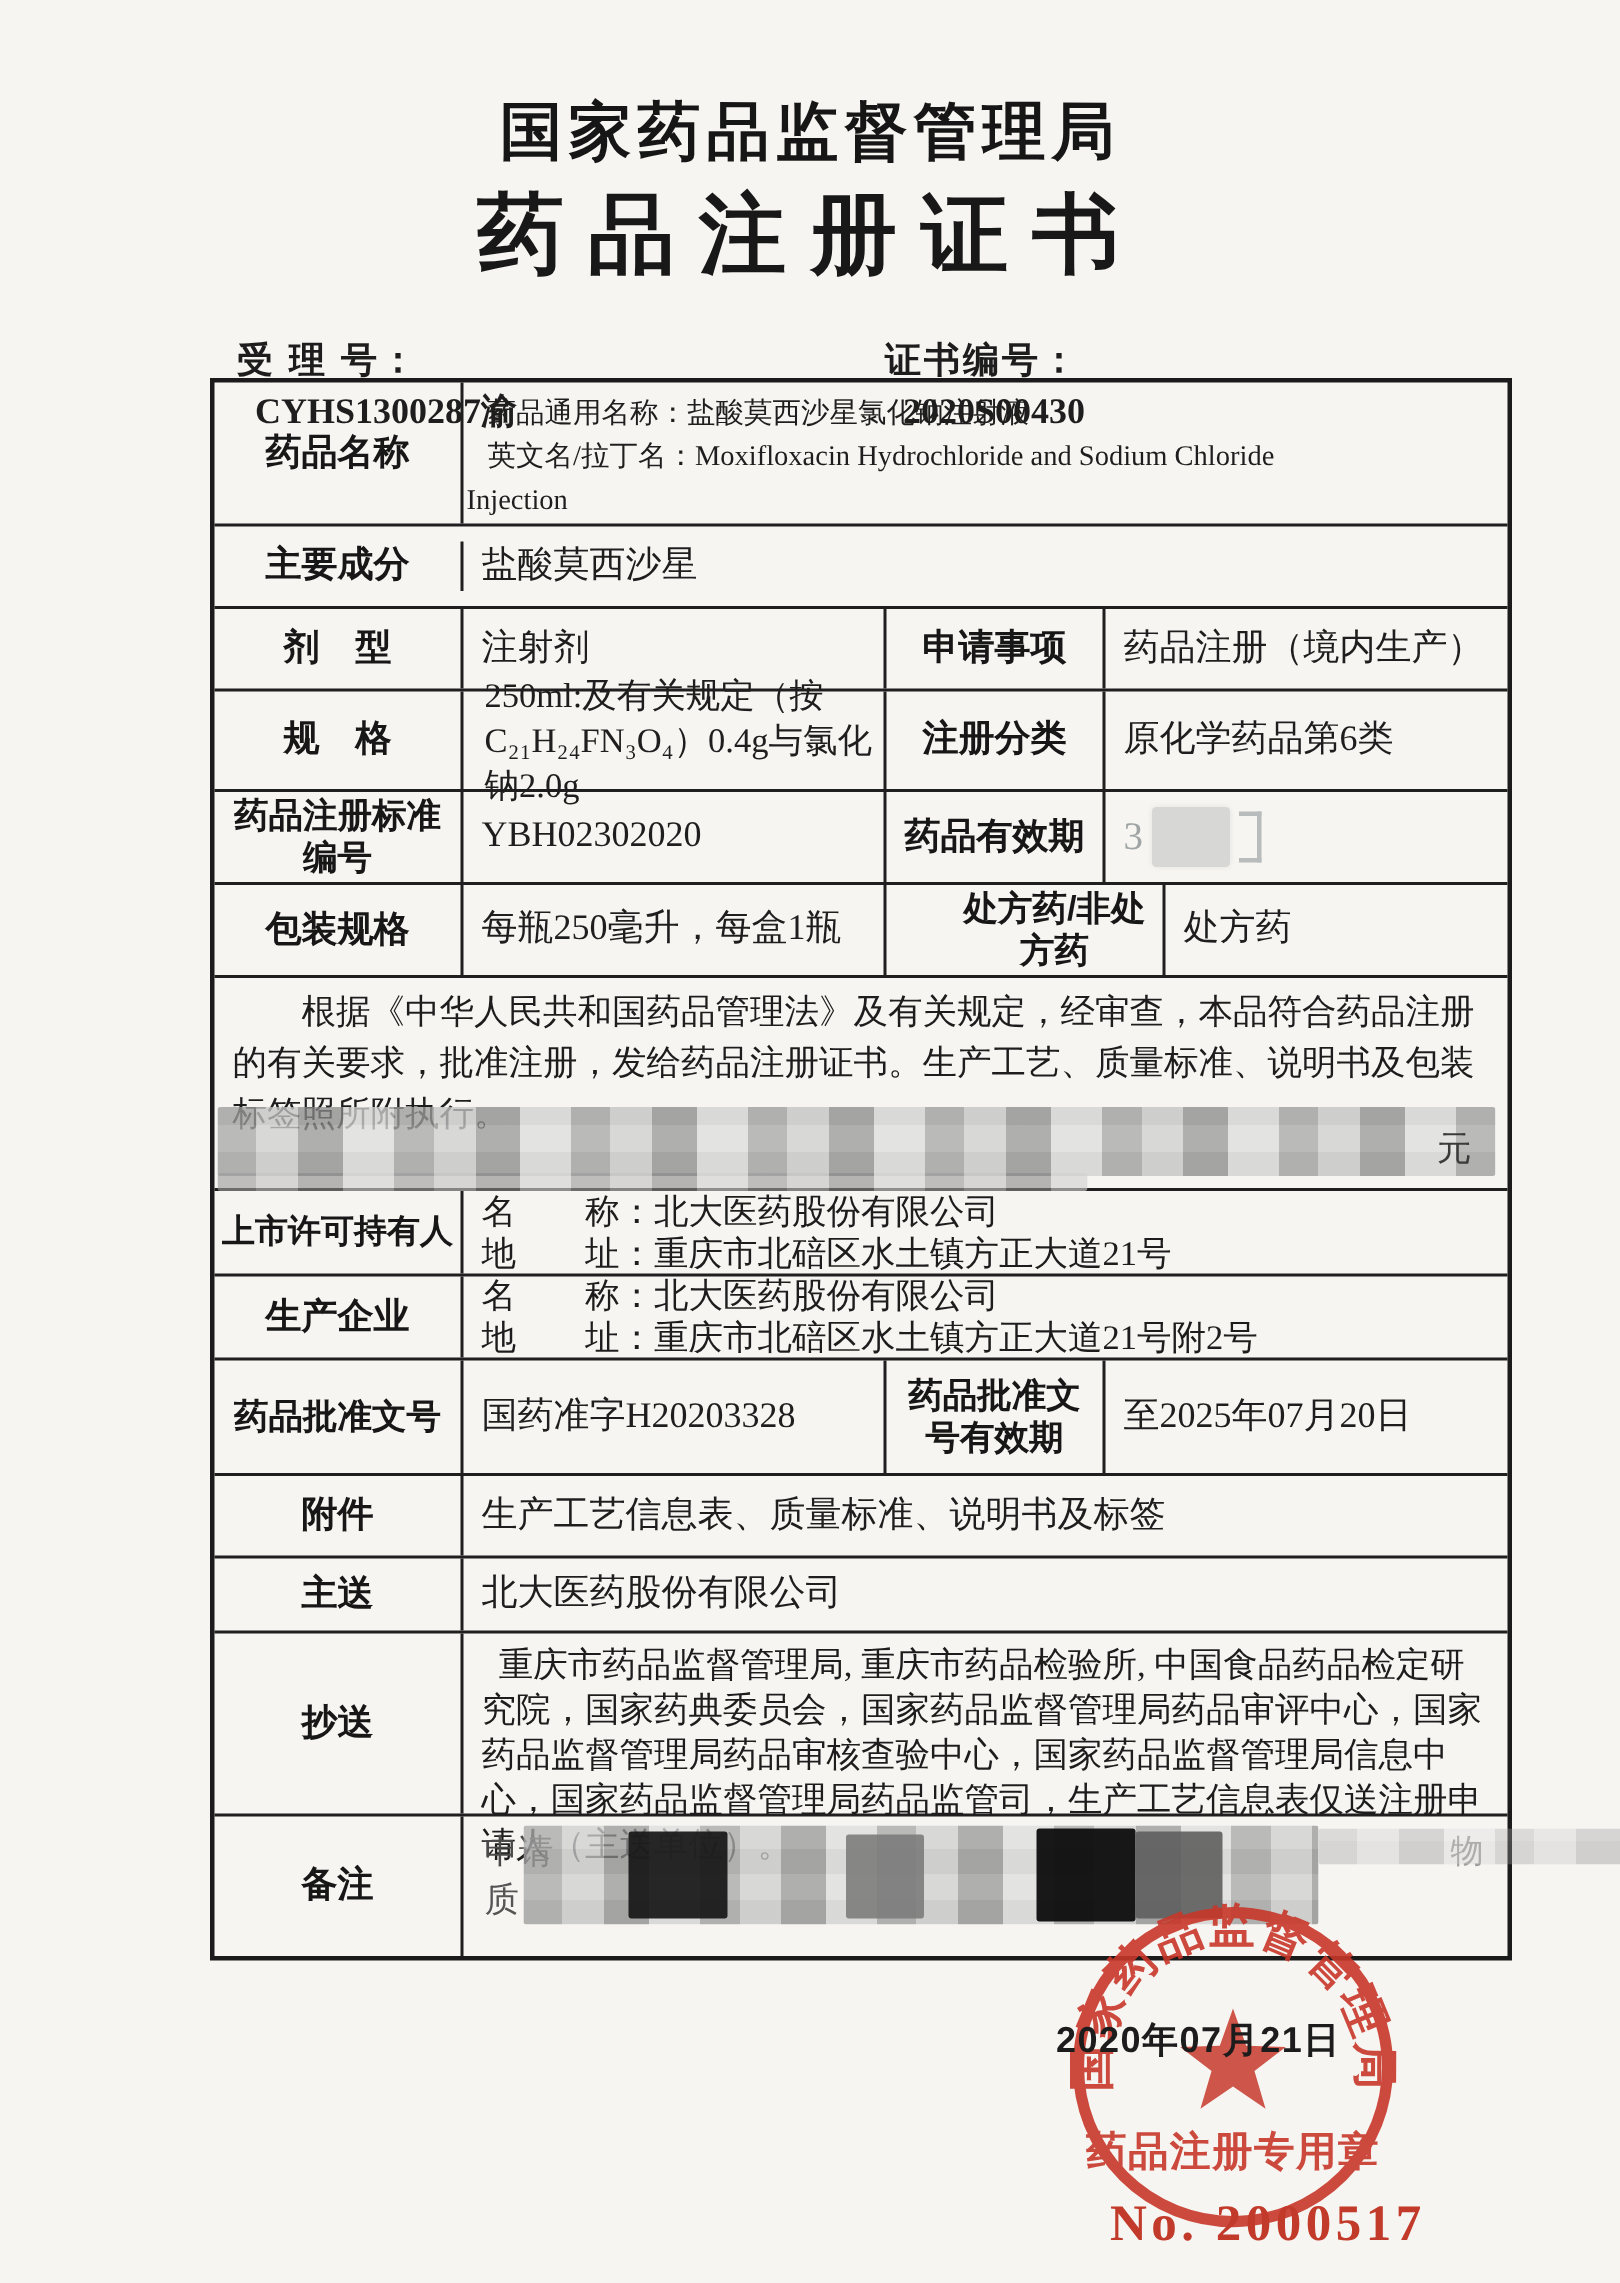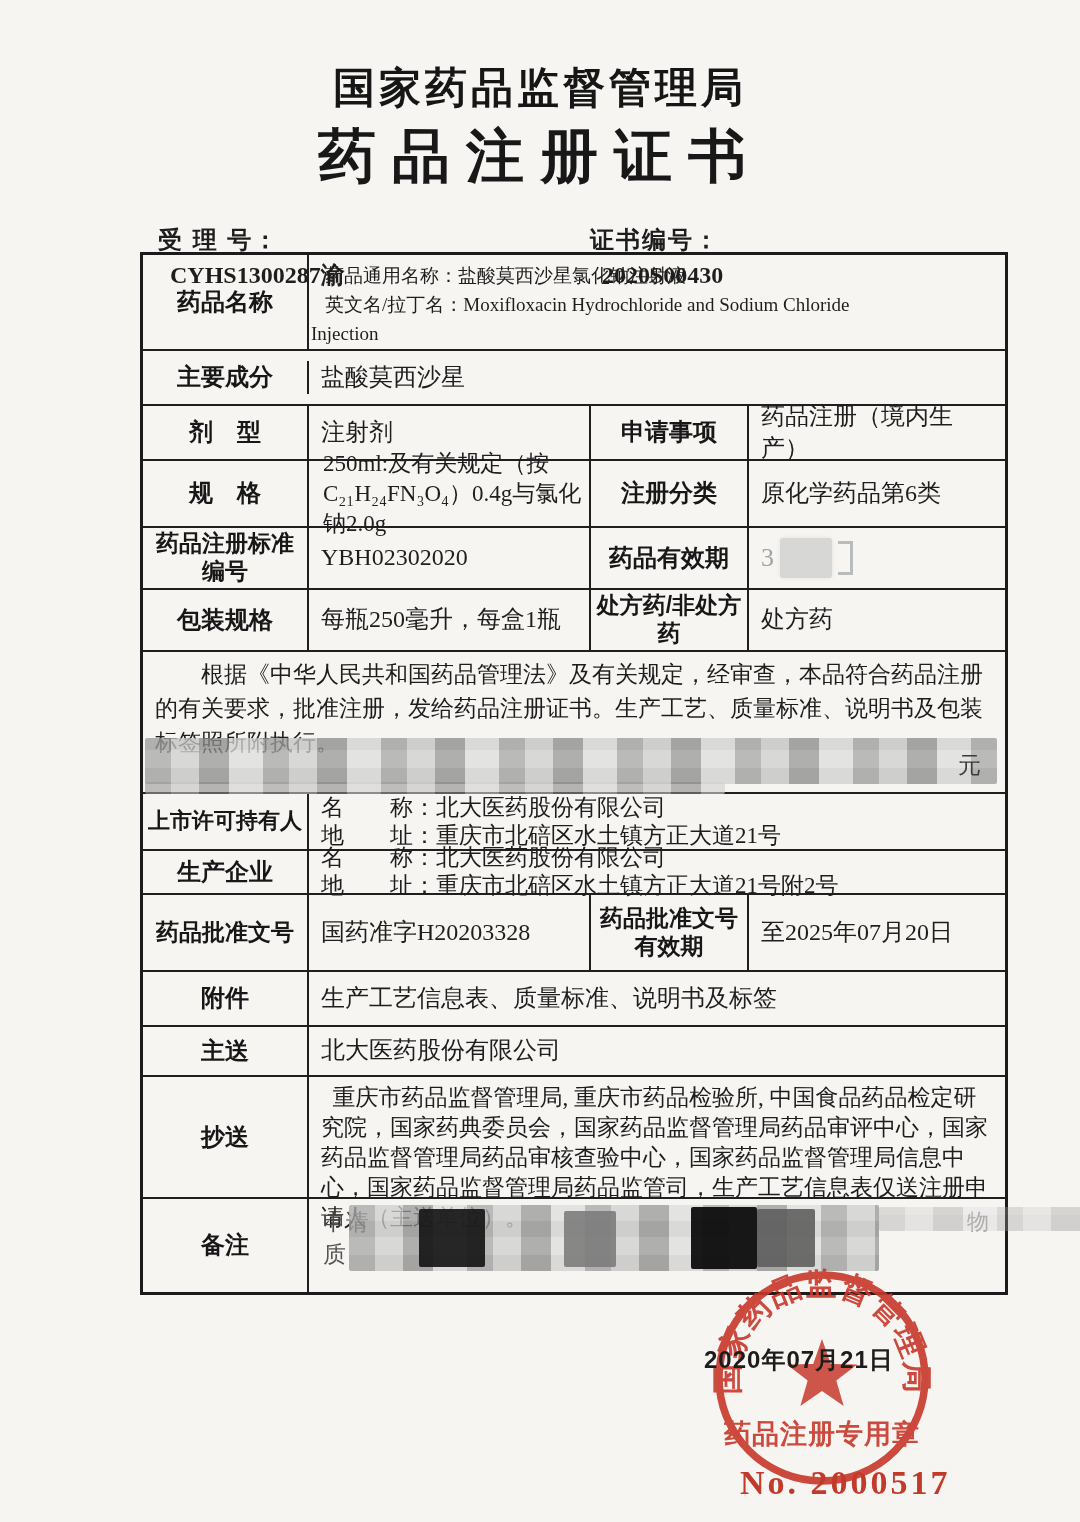--- a/index.html
+++ b/index.html
@@ -36,21 +36,21 @@
   .row{display:flex;border-bottom:2px solid #1f1f1f;box-sizing:border-box;}
   .row:last-child{border-bottom:none;}
   .cell{border-right:2px solid #1f1f1f;box-sizing:border-box;position:relative;}
   .cell:last-child{border-right:none;}
   .lab{
     display:flex;align-items:center;justify-content:center;text-align:center;
     font-weight:bold;font-size:24px;color:#171717;line-height:1.2;padding:2px 4px;
   }
   .c1{width:166px;flex:0 0 auto;}
   .c2{width:282px;flex:0 0 auto;}
-  .c3{width:158px;flex:0 0 auto;}
+  .c3{width:146px;flex:0 0 auto;}
   .c4{flex:1 1 auto;}
   .rest{flex:1 1 auto;}
   .val{
     display:flex;align-items:center;font-size:24px;color:#1e1e1e;
     padding:4px 12px;font-family:"Liberation Serif","DejaVu Serif",serif;line-height:1.3;
   }
   .val.wrap{align-items:flex-start;flex-direction:column;justify-content:center;}
   .para{
     font-size:23px;line-height:34px;padding:6px 12px 4px 12px;
     font-family:"Liberation Serif","DejaVu Serif",serif;
@@ -144,42 +144,42 @@
     <div class="cell c4 val">
       <span class="ghost3">3</span>
       <span class="greybox"></span>
       <span class="bracket"></span>
     </div>
   </div>
 
   <div class="row" style="height:62px;">
     <div class="cell c1 lab">包装规格</div>
     <div class="cell c2 val">每瓶250毫升，每盒1瓶</div>
-    <div class="cell c3 lab" style="font-size:23px;">处方药/非处方药</div>
+    <div class="cell c3 lab" style="font-size:23px;margin-left:40px;">处方药/非处方药</div>
     <div class="cell c4 val">处方药</div>
   </div>
 
   <div class="row" style="height:142px;">
     <div class="cell rest">
       <div class="para indent2">根据《中华人民共和国药品管理法》及有关规定，经审查，本品符合药品注册的有关要求，批准注册，发给药品注册证书。生产工艺、质量标准、说明书及包装标签照所附执行。</div>
       <div class="mosaic" style="left:2px;right:8px;top:86px;height:46px;"></div>
       <div class="mosaic" style="left:2px;width:580px;top:130px;height:12px;opacity:.8;"></div>
       <div class="fragment" style="right:24px;top:98px;font-size:23px;">元</div>
     </div>
   </div>
 
   <div class="row" style="height:57px;">
     <div class="cell c1 lab" style="font-size:22px;letter-spacing:0;">上市许可持有人</div>
     <div class="cell rest twoline">
       <span><span>名　　称：</span><span>北大医药股份有限公司</span></span>
       <span><span>地　　址：</span><span>重庆市北碚区水土镇方正大道21号</span></span>
     </div>
   </div>
 
-  <div class="row" style="height:44px;">
+  <div class="row" style="height:56px;">
     <div class="cell c1 lab">生产企业</div>
     <div class="cell rest twoline">
       <span><span>名　　称：</span><span>北大医药股份有限公司</span></span>
       <span><span>地　　址：</span><span>重庆市北碚区水土镇方正大道21号附2号</span></span>
     </div>
   </div>
 
   <div class="row" style="height:77px;">
     <div class="cell c1 lab" style="font-size:23px;">药品批准文号</div>
     <div class="cell c2 val">国药准字H20203328</div>

